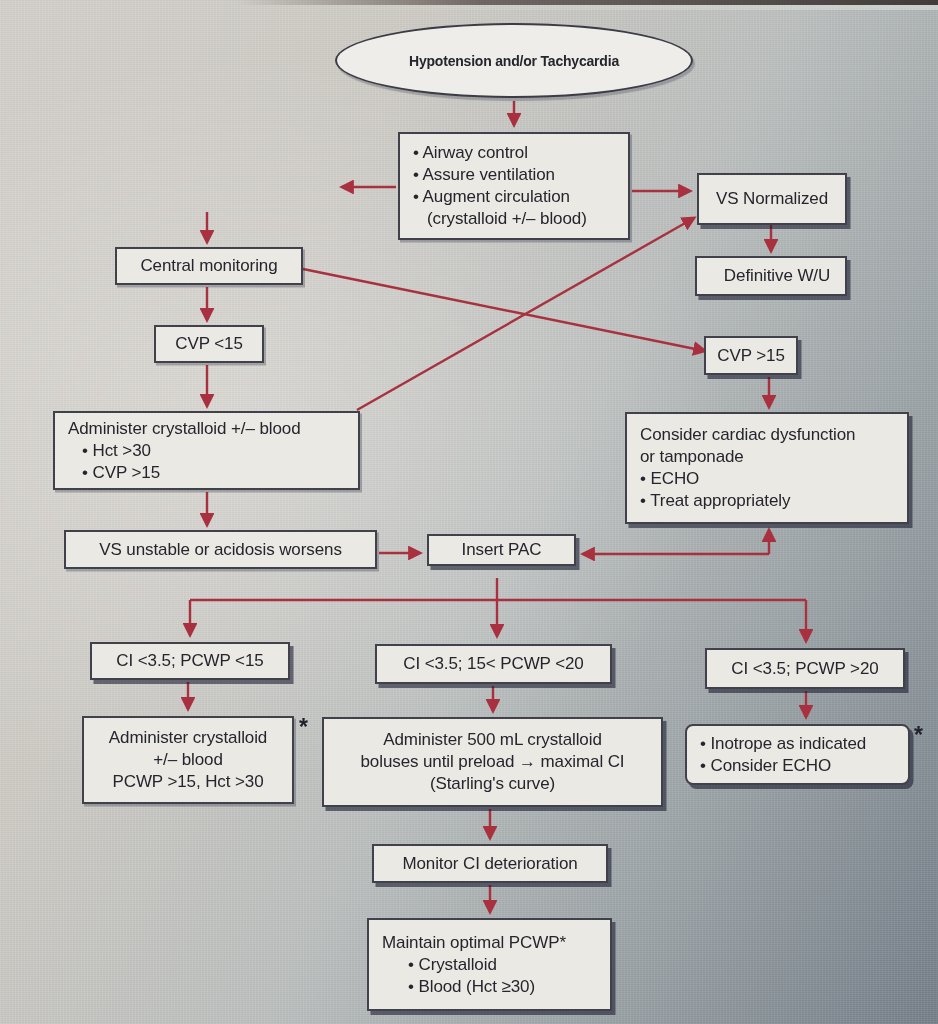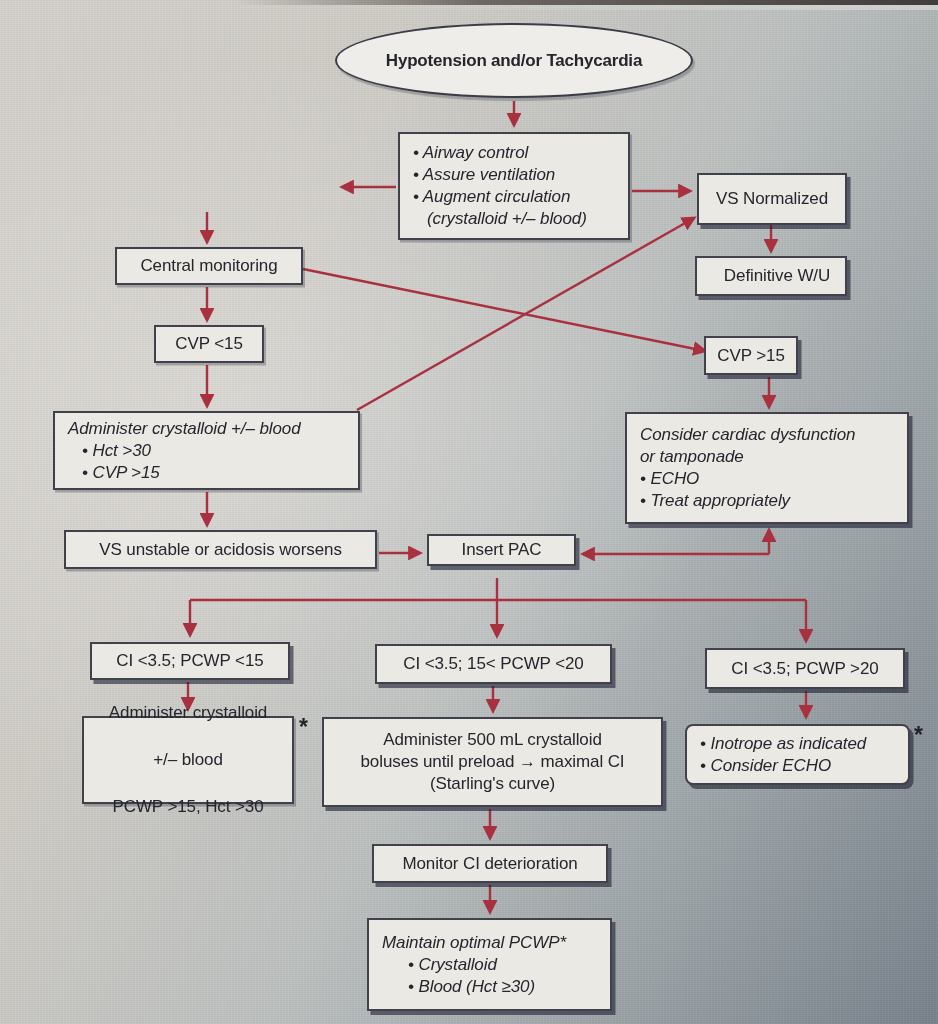--- a/index.html
+++ b/index.html
@@ -24,31 +24,31 @@
   svg.connectors .ah-fill{fill:var(--arrow,#a9303f);stroke:none;}
 
   .node{
     position:absolute;box-sizing:border-box;
     background:var(--box-fill,#ebe9e4);
     border:2px solid var(--box-border,#41414c);
     display:flex;flex-direction:column;justify-content:center;
     font-size:17px;line-height:22px;letter-spacing:-0.1px;
   }
   .node.center{align-items:center;text-align:center;}
-  .node.leftpad{padding-left:13px;padding-right:6px;align-items:flex-start;text-align:right;font-style:italic;}
+  .node.leftpad{padding-left:13px;padding-right:6px;align-items:flex-start;text-align:right;}
   .sh-strong{box-shadow:3.5px 4px 0 rgba(30,32,52,0.6);}
   .sh-soft{box-shadow:2px 2.5px 0 rgba(50,52,72,0.32);}
   .indent{padding-left:14px;}
   .indent2{padding-left:26px;}
 
   .ellipse{
     position:absolute;left:335px;top:23px;width:358px;height:75px;box-sizing:border-box;
     background:#efede9;border:2.5px solid #3c3c46;border-radius:50%;
     display:flex;align-items:center;justify-content:center;
-    font-size:17px;font-weight:bold;letter-spacing:-0.2px;
+    font-size:14px;font-weight:bold;letter-spacing:-0.2px;
     box-shadow:2px 3px 1px rgba(60,62,80,0.3);
   }
   .asterisk{position:absolute;font-size:23px;font-weight:bold;color:#22222a;}
 </style>
 </head>
 <body>
 
 <div class="canvas">
   <div class="texture"></div>
   <div class="top-strip"></div>
@@ -143,21 +143,21 @@
   </div>
 
   <div class="node center sh-strong" style="left:375px;top:644px;width:237px;height:40px;">
     <div>CI &lt;3.5; 15&lt; PCWP &lt;20</div>
   </div>
 
   <div class="node center sh-strong" style="left:705px;top:648px;width:200px;height:41px;">
     <div>CI &lt;3.5; PCWP &gt;20</div>
   </div>
 
-  <div class="node center sh-soft" style="left:82px;top:716px;width:212px;height:88px;gap:25px;">
+  <div class="node center sh-soft" style="left:82px;top:716px;width:212px;height:88px;">
     <div>Administer crystalloid</div>
     <div>+/– blood</div>
     <div>PCWP &gt;15, Hct &gt;30</div>
   </div>
   <span class="asterisk" style="left:299px;top:714px;">*</span>
 
   <div class="node center sh-strong" style="left:322px;top:717px;width:341px;height:90px;">
     <div>Administer 500 mL crystalloid</div>
     <div>boluses until preload → maximal CI</div>
     <div>(Starling's curve)</div>

